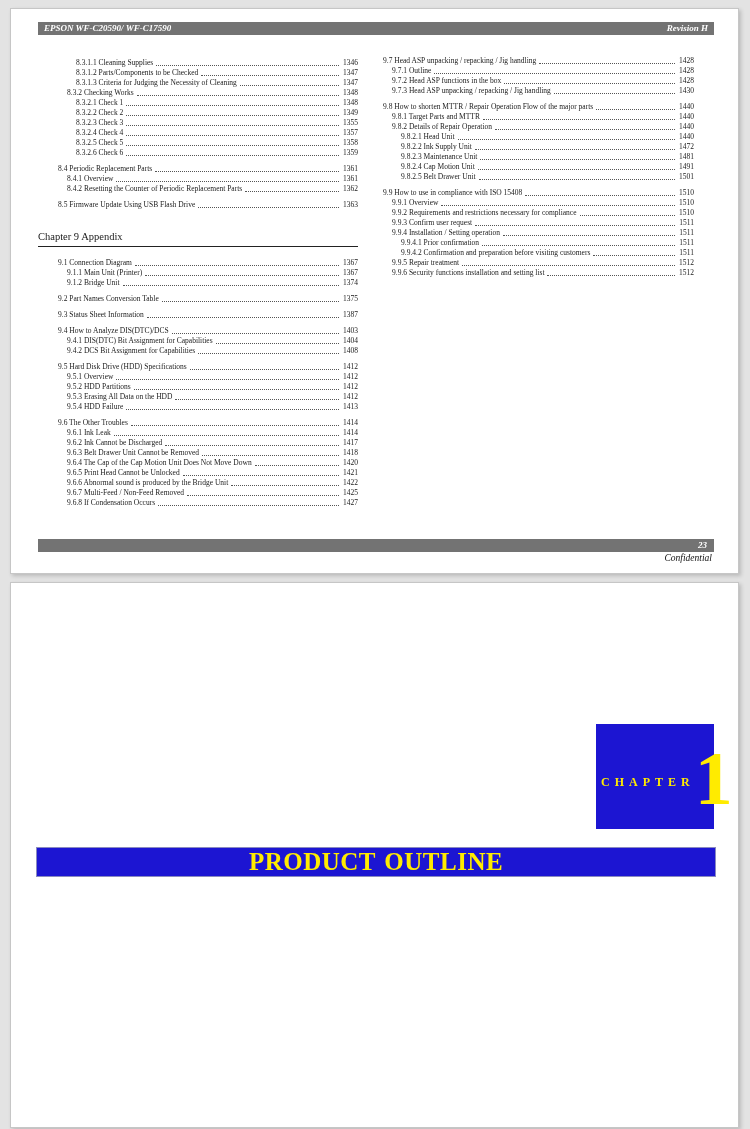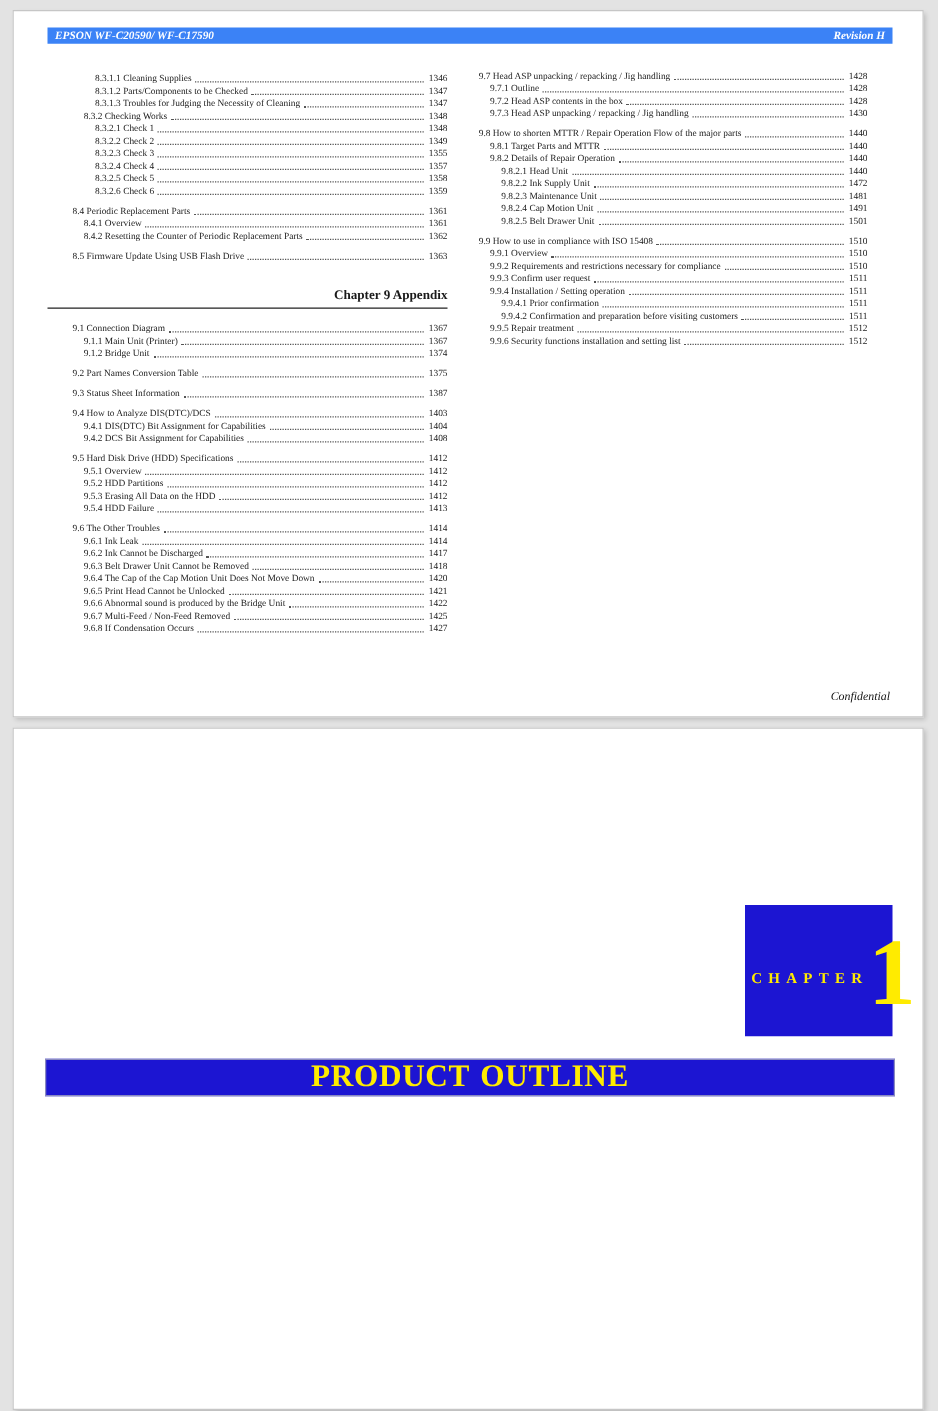--- a/index.html
+++ b/index.html
@@ -12,21 +12,21 @@
   .page{
     position:absolute;left:10px;width:729px;background:#ffffff;
     border:1px solid #c6c6c6;box-sizing:border-box;
     box-shadow:2px 2px 4px rgba(0,0,0,0.18);
   }
   #page1{top:8px;height:566px;}
   #page2{top:582px;height:546px;}
 
   
   .black-bar{
-    position:absolute;left:27px;width:676px;background:#3b82f6;
+    position:absolute;left:27px;width:676px;background:#737373;
     display:flex;align-items:center;justify-content:space-between;
     box-sizing:border-box;
   }
   #header-bar{top:13px;height:13px;padding:0 6px;}
   #header-bar span{
     color:#fff;font-weight:bold;font-style:italic;font-size:9px;line-height:13px;white-space:nowrap;
   }
   #footer-bar{top:530px;height:13px;padding:0 7px;justify-content:flex-end;}
   #footer-bar span{color:#fff;font-weight:bold;font-style:italic;font-size:9px;line-height:13px;}
   #confidential{
@@ -49,21 +49,21 @@
     margin:0 2px 0 3px;position:relative;top:-2px;
   }
   .toc-entry .pg{flex:0 0 auto;min-width:17px;text-align:right;}
   .lvl1{padding-left:0;}
   .lvl2{padding-left:9px;}
   .lvl3{padding-left:18px;}
   .gap{margin-top:6px;}
 
   #chapter9-heading{
     margin-top:21px;margin-bottom:11px;padding-bottom:4px;
-    font-size:10.5px;font-weight:bold;border-bottom:1.2px solid #222;text-align:right;
+    font-size:10.5px;font-weight:normal;border-bottom:1.2px solid #222;
   }
 
   
   #chapter-box{
     position:absolute;left:585px;top:141px;width:118px;height:105px;
     background:var(--blue);display:flex;flex-direction:row;align-items:center;
   }
   #chapter-label{
     margin-top:11px;color:var(--yellow);font-weight:bold;font-size:12px;
     letter-spacing:5px;padding-left:5px;
@@ -95,21 +95,21 @@
           <span class="t">8.3.1.1 Cleaning Supplies</span>
           <span class="leader"></span>
           <span class="pg">1346</span>
         </div>
         <div class="toc-entry lvl3">
           <span class="t">8.3.1.2 Parts/Components to be Checked</span>
           <span class="leader"></span>
           <span class="pg">1347</span>
         </div>
         <div class="toc-entry lvl3">
-          <span class="t">8.3.1.3 Troubles for Judging the Necessity of Cleaning</span>
+          <span class="t">8.3.1.3 Criteria for Judging the Necessity of Cleaning</span>
           <span class="leader"></span>
           <span class="pg">1347</span>
         </div>
         <div class="toc-entry lvl2">
           <span class="t">8.3.2 Checking Works</span>
           <span class="leader"></span>
           <span class="pg">1348</span>
         </div>
         <div class="toc-entry lvl3">
           <span class="t">8.3.2.1 Check 1</span>
@@ -283,21 +283,21 @@
           <span class="t">9.7 Head ASP unpacking / repacking / Jig handling</span>
           <span class="leader"></span>
           <span class="pg">1428</span>
         </div>
         <div class="toc-entry lvl2">
           <span class="t">9.7.1 Outline</span>
           <span class="leader"></span>
           <span class="pg">1428</span>
         </div>
         <div class="toc-entry lvl2">
-          <span class="t">9.7.2 Head ASP contents in the box</span>
+          <span class="t">9.7.2 Head ASP functions in the box</span>
           <span class="leader"></span>
           <span class="pg">1428</span>
         </div>
         <div class="toc-entry lvl2">
           <span class="t">9.7.3 Head ASP unpacking / repacking / Jig handling</span>
           <span class="leader"></span>
           <span class="pg">1430</span>
         </div>
         <div class="toc-entry lvl1 gap">
           <span class="t">9.8 How to shorten MTTR / Repair Operation Flow of the major parts</span>
@@ -380,20 +380,23 @@
           <span class="pg">1512</span>
         </div>
         <div class="toc-entry lvl2">
           <span class="t">9.9.6 Security functions installation and setting list</span>
           <span class="leader"></span>
           <span class="pg">1512</span>
         </div>
       </div>
   </div>
 
+  <div class="black-bar" id="footer-bar">
+    <span>23</span>
+  </div>
   <div id="confidential">Confidential</div>
 </div>
 
 <div class="page" id="page2">
   <div id="chapter-box">
     <div id="chapter-label">CHAPTER</div>
     <div id="chapter-number">1</div>
   </div>
   <div id="title-banner">
     <span>PRODUCT OUTLINE</span>

